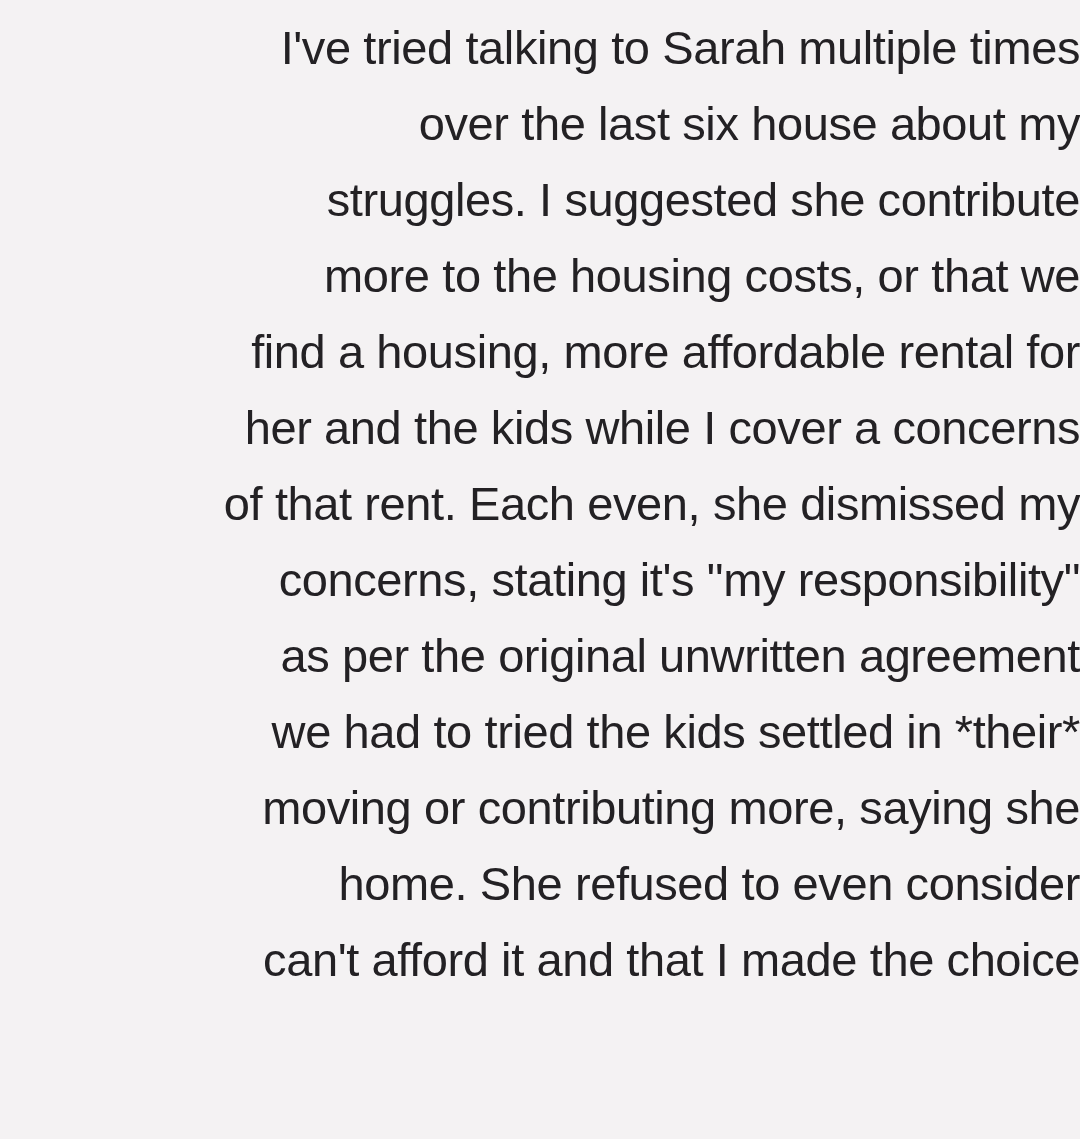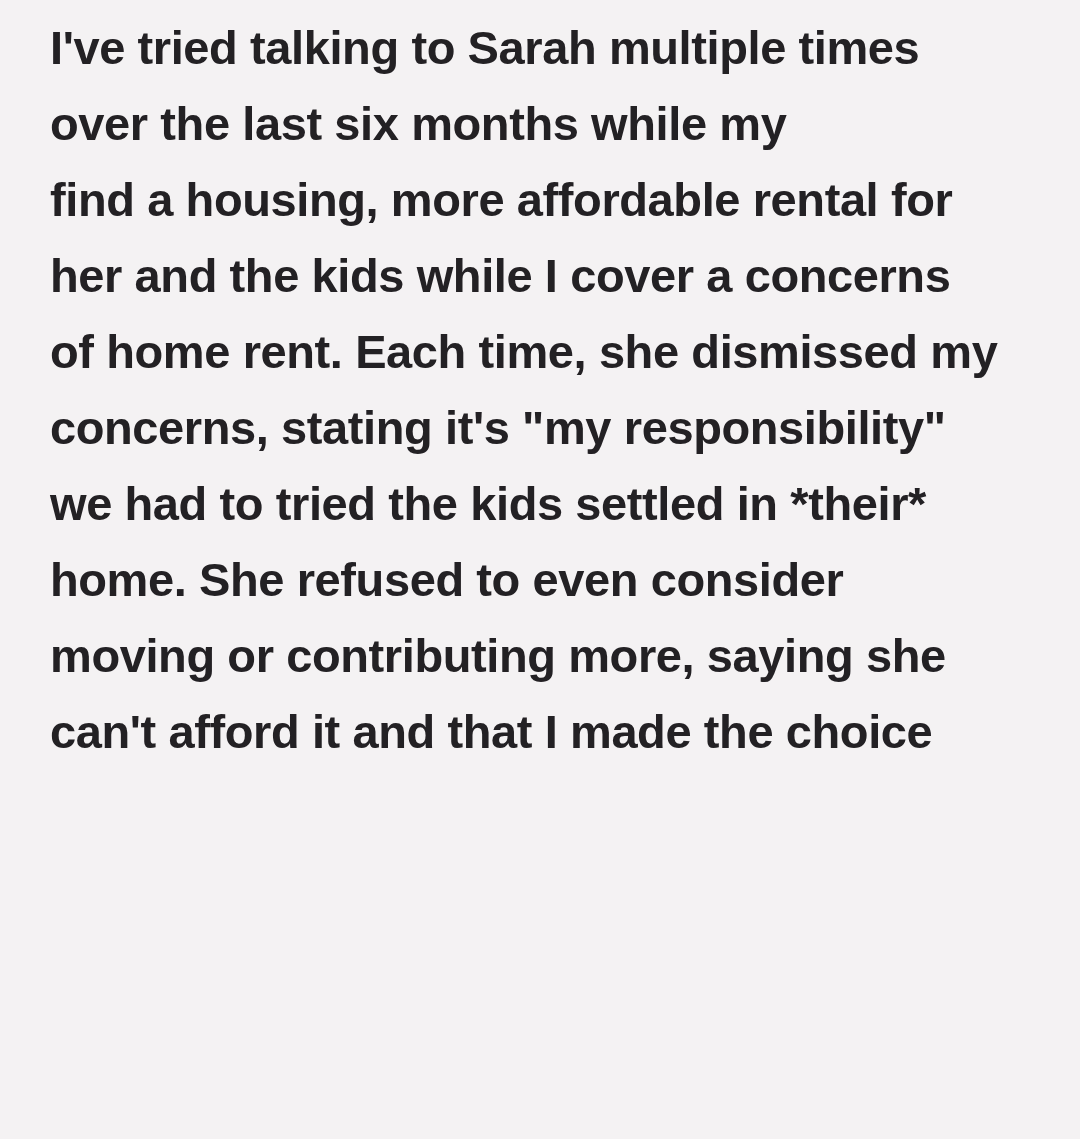--- a/index.html
+++ b/index.html
@@ -12,33 +12,37 @@
     background: #f4f2f3;
     overflow: hidden;
     font-family: "Liberation Sans", sans-serif;
   }
   .post-text-block {
     padding: 10px 0 0 50px;
   }
   .text-line {
     font-size: 47px;
     line-height: 76px;
-    font-weight: 700;
+    font-weight: 400;
     color: #232124;
     letter-spacing: -0.4px;
     white-space: nowrap;
+    text-align: right;
   }
 </style>
 </head>
 <body>
 
 <div class="post-text-block">
   <div class="text-line">I've tried talking to Sarah multiple times</div>
-  <div class="text-line">over the last six months while my</div>
+  <div class="text-line">over the last six house about my</div>
+  <div class="text-line">struggles. I suggested she contribute</div>
+  <div class="text-line">more to the housing costs, or that we</div>
   <div class="text-line">find a housing, more affordable rental for</div>
   <div class="text-line">her and the kids while I cover a concerns</div>
-  <div class="text-line">of home rent. Each time, she dismissed my</div>
+  <div class="text-line">of that rent. Each even, she dismissed my</div>
   <div class="text-line">concerns, stating it's "my responsibility"</div>
+  <div class="text-line">as per the original unwritten agreement</div>
   <div class="text-line">we had to tried the kids settled in *their*</div>
+  <div class="text-line">moving or contributing more, saying she</div>
   <div class="text-line">home. She refused to even consider</div>
-  <div class="text-line">moving or contributing more, saying she</div>
   <div class="text-line">can't afford it and that I made the choice</div>
 </div>
 
 </body></html>

